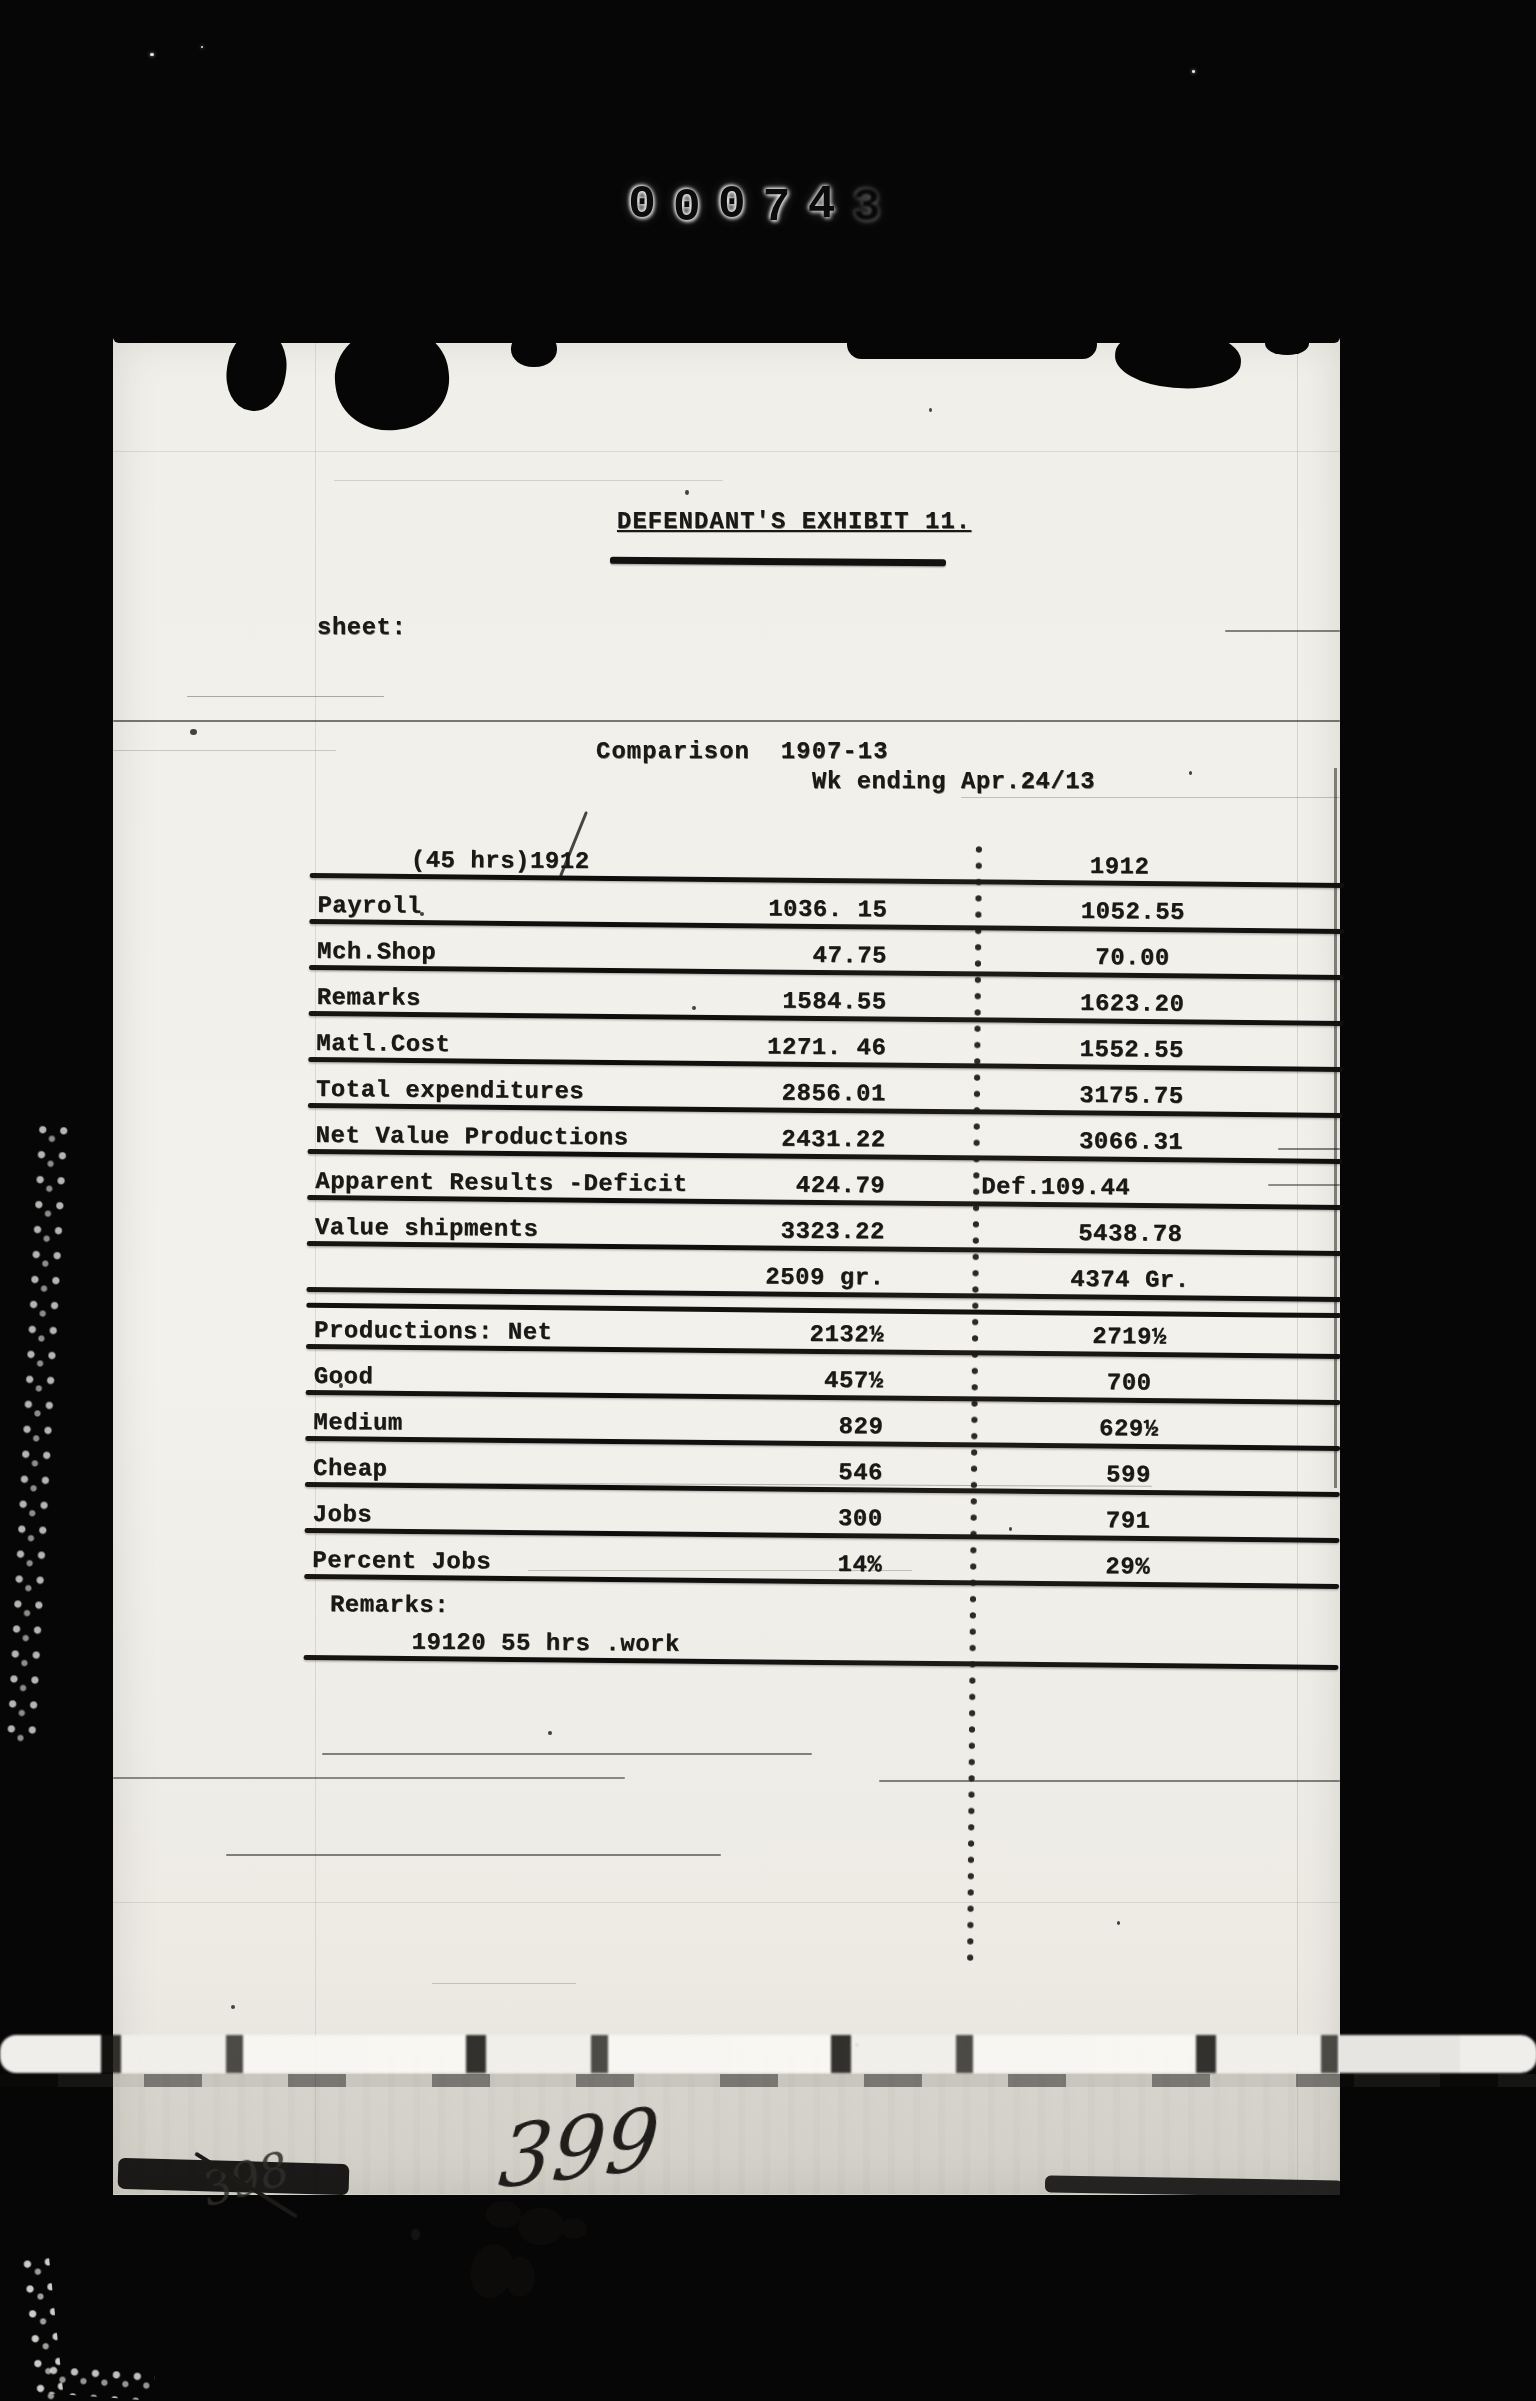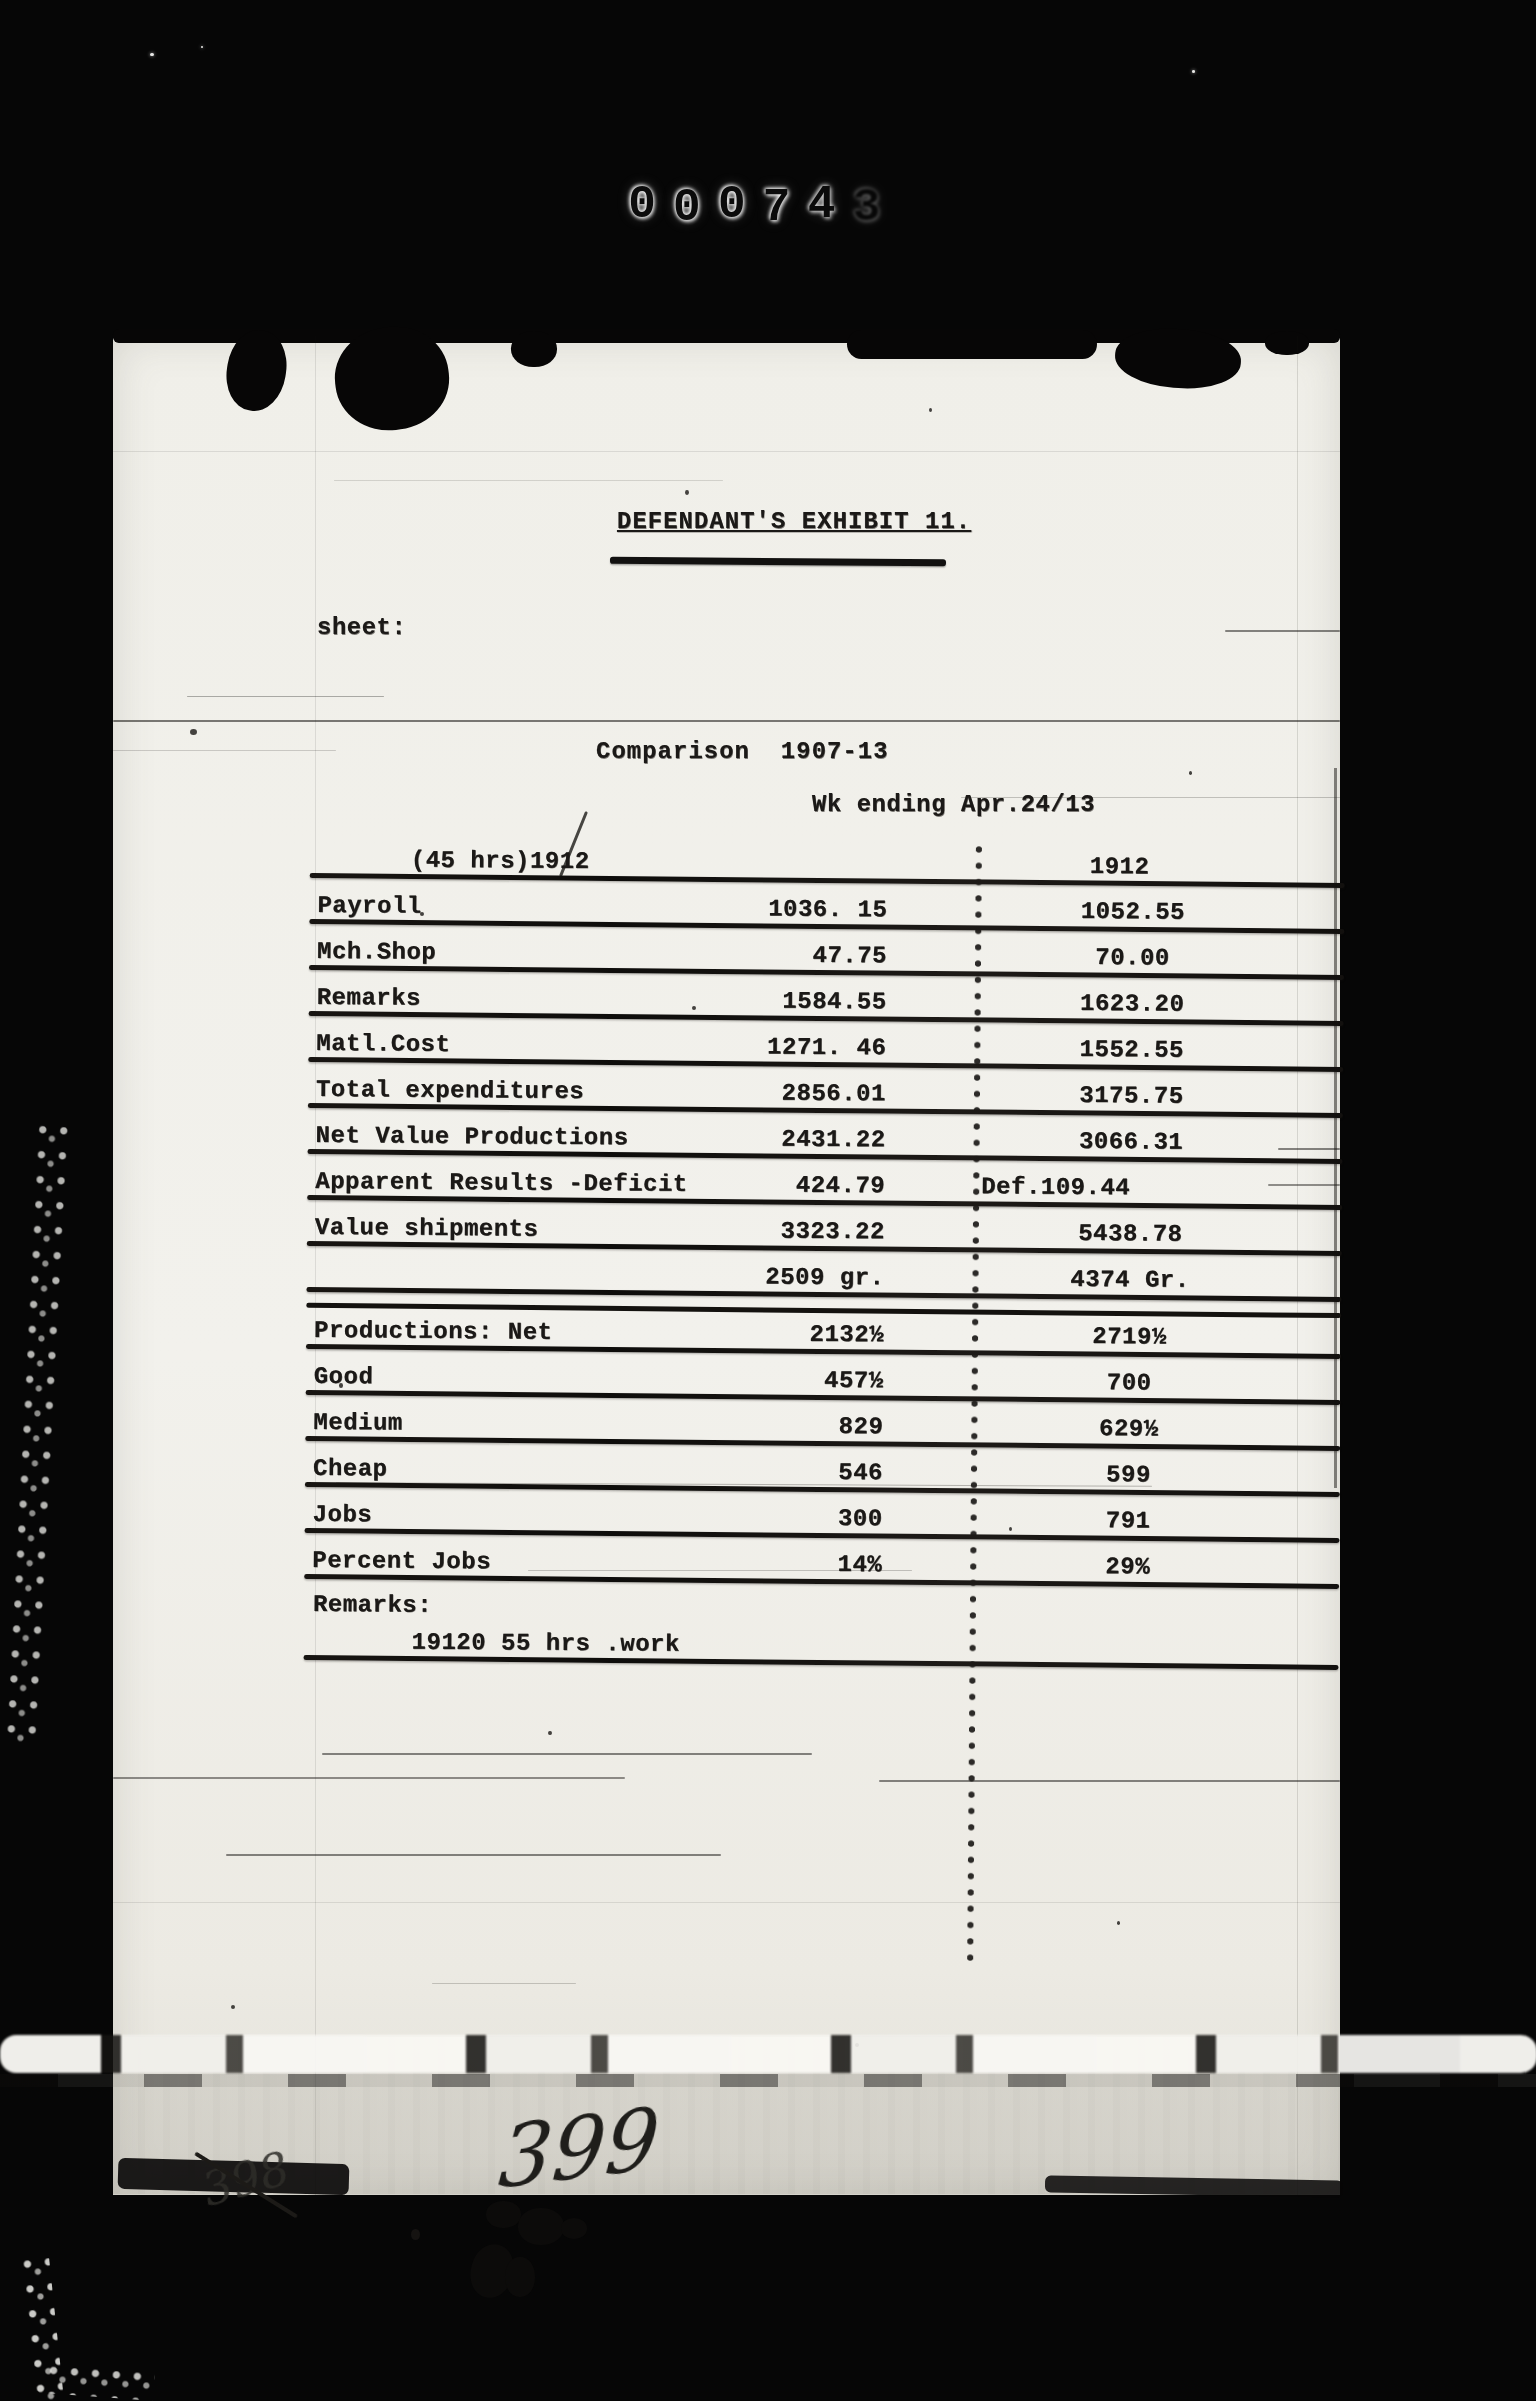--- a/index.html
+++ b/index.html
@@ -48,21 +48,21 @@
   .tlabel{position:absolute;left:1px;bottom:6.2px;}
   .tv1{position:absolute;left:283px;width:288px;bottom:6.2px;text-align:right;}
   .tv2{position:absolute;left:682px;width:269px;bottom:6.2px;text-align:center;}
   .tv2.wide{left:667px;width:288px;text-align:left;}
   .trule{position:absolute;left:-6.7px;right:-3.8px;bottom:0;height:5.3px;
     background:linear-gradient(90deg,#181512,#0e0d0b 30%,#1d1a17 62%,#12100e);
     border-radius:2.4px;transform:rotate(.1deg);box-shadow:0 1.4px 1.9px rgba(20,18,16,.28);}
   .trule-extra{position:absolute;left:-6.7px;right:-3.8px;bottom:-15.4px;height:4.8px;
     background:#14120f;border-radius:2.4px;transform:rotate(.12deg);}
   .remarks-row{position:relative;height:42px;}
-  .remarks-row .rlabel{position:absolute;left:2px;bottom:3.8px;}
+  .remarks-row .rlabel{position:absolute;left:19px;bottom:3.8px;}
   .hrs-row{position:relative;height:39px;}
   .hrs-row .rline{position:absolute;left:101px;bottom:5.8px;}
 
   
   .handw{position:absolute;font-family:"DejaVu Serif","Liberation Serif",serif;
     font-style:italic;color:#1f1e1b;}
   .pagenum{font-size:84px;transform:rotate(-7deg) skewX(-12deg);filter:blur(0.3px);}
   .crossed{font-size:46px;transform:rotate(-16deg);opacity:.85;filter:blur(0.7px);color:#2e2d29;}
 
   
@@ -141,21 +141,21 @@
     <div class="art speck" style="left:118px;top:1669px;width:4.3px;height:4.3px;"></div>
     <div class="art speck" style="left:742px;top:1707px;width:3.8px;height:3.8px;"></div>
     <div class="art speck" style="left:1004px;top:1585px;width:3.4px;height:3.8px;"></div>
     <div class="art speck" style="left:77px;top:393px;width:6.7px;height:5.8px;"></div>
 
     <div class="typed t50" style="left:504px;top:172px;letter-spacing:1px;text-decoration:underline;">DEFENDANT'S EXHIBIT 11.</div>
     <div class="title-underline" style="left:497px;top:222px;width:336px;"></div>
     <div class="typed t50" style="left:204px;top:278px;">sheet:</div>
 
     <div class="typed t50" style="left:483px;top:402px;letter-spacing:1px;">Comparison  1907-13</div>
-    <div class="typed t50" style="left:699px;top:455px;">Wk ending Apr.24/13</div>
+    <div class="typed t50" style="left:699px;top:432px;">Wk ending Apr.24/13</div>
 
     <div class="pen-stroke" style="left:459px;top:473px;width:2.9px;height:70px;transform:rotate(22deg);opacity:.8;"></div>
 
     <div class="ctable">
       <div class="colon-divider"></div>
 
       <div class="thead">
         <div class="typed t50 hcol1">(45 hrs)1912</div>
         <div class="typed t50 hcol2">1912</div>
         <div class="trule"></div>

